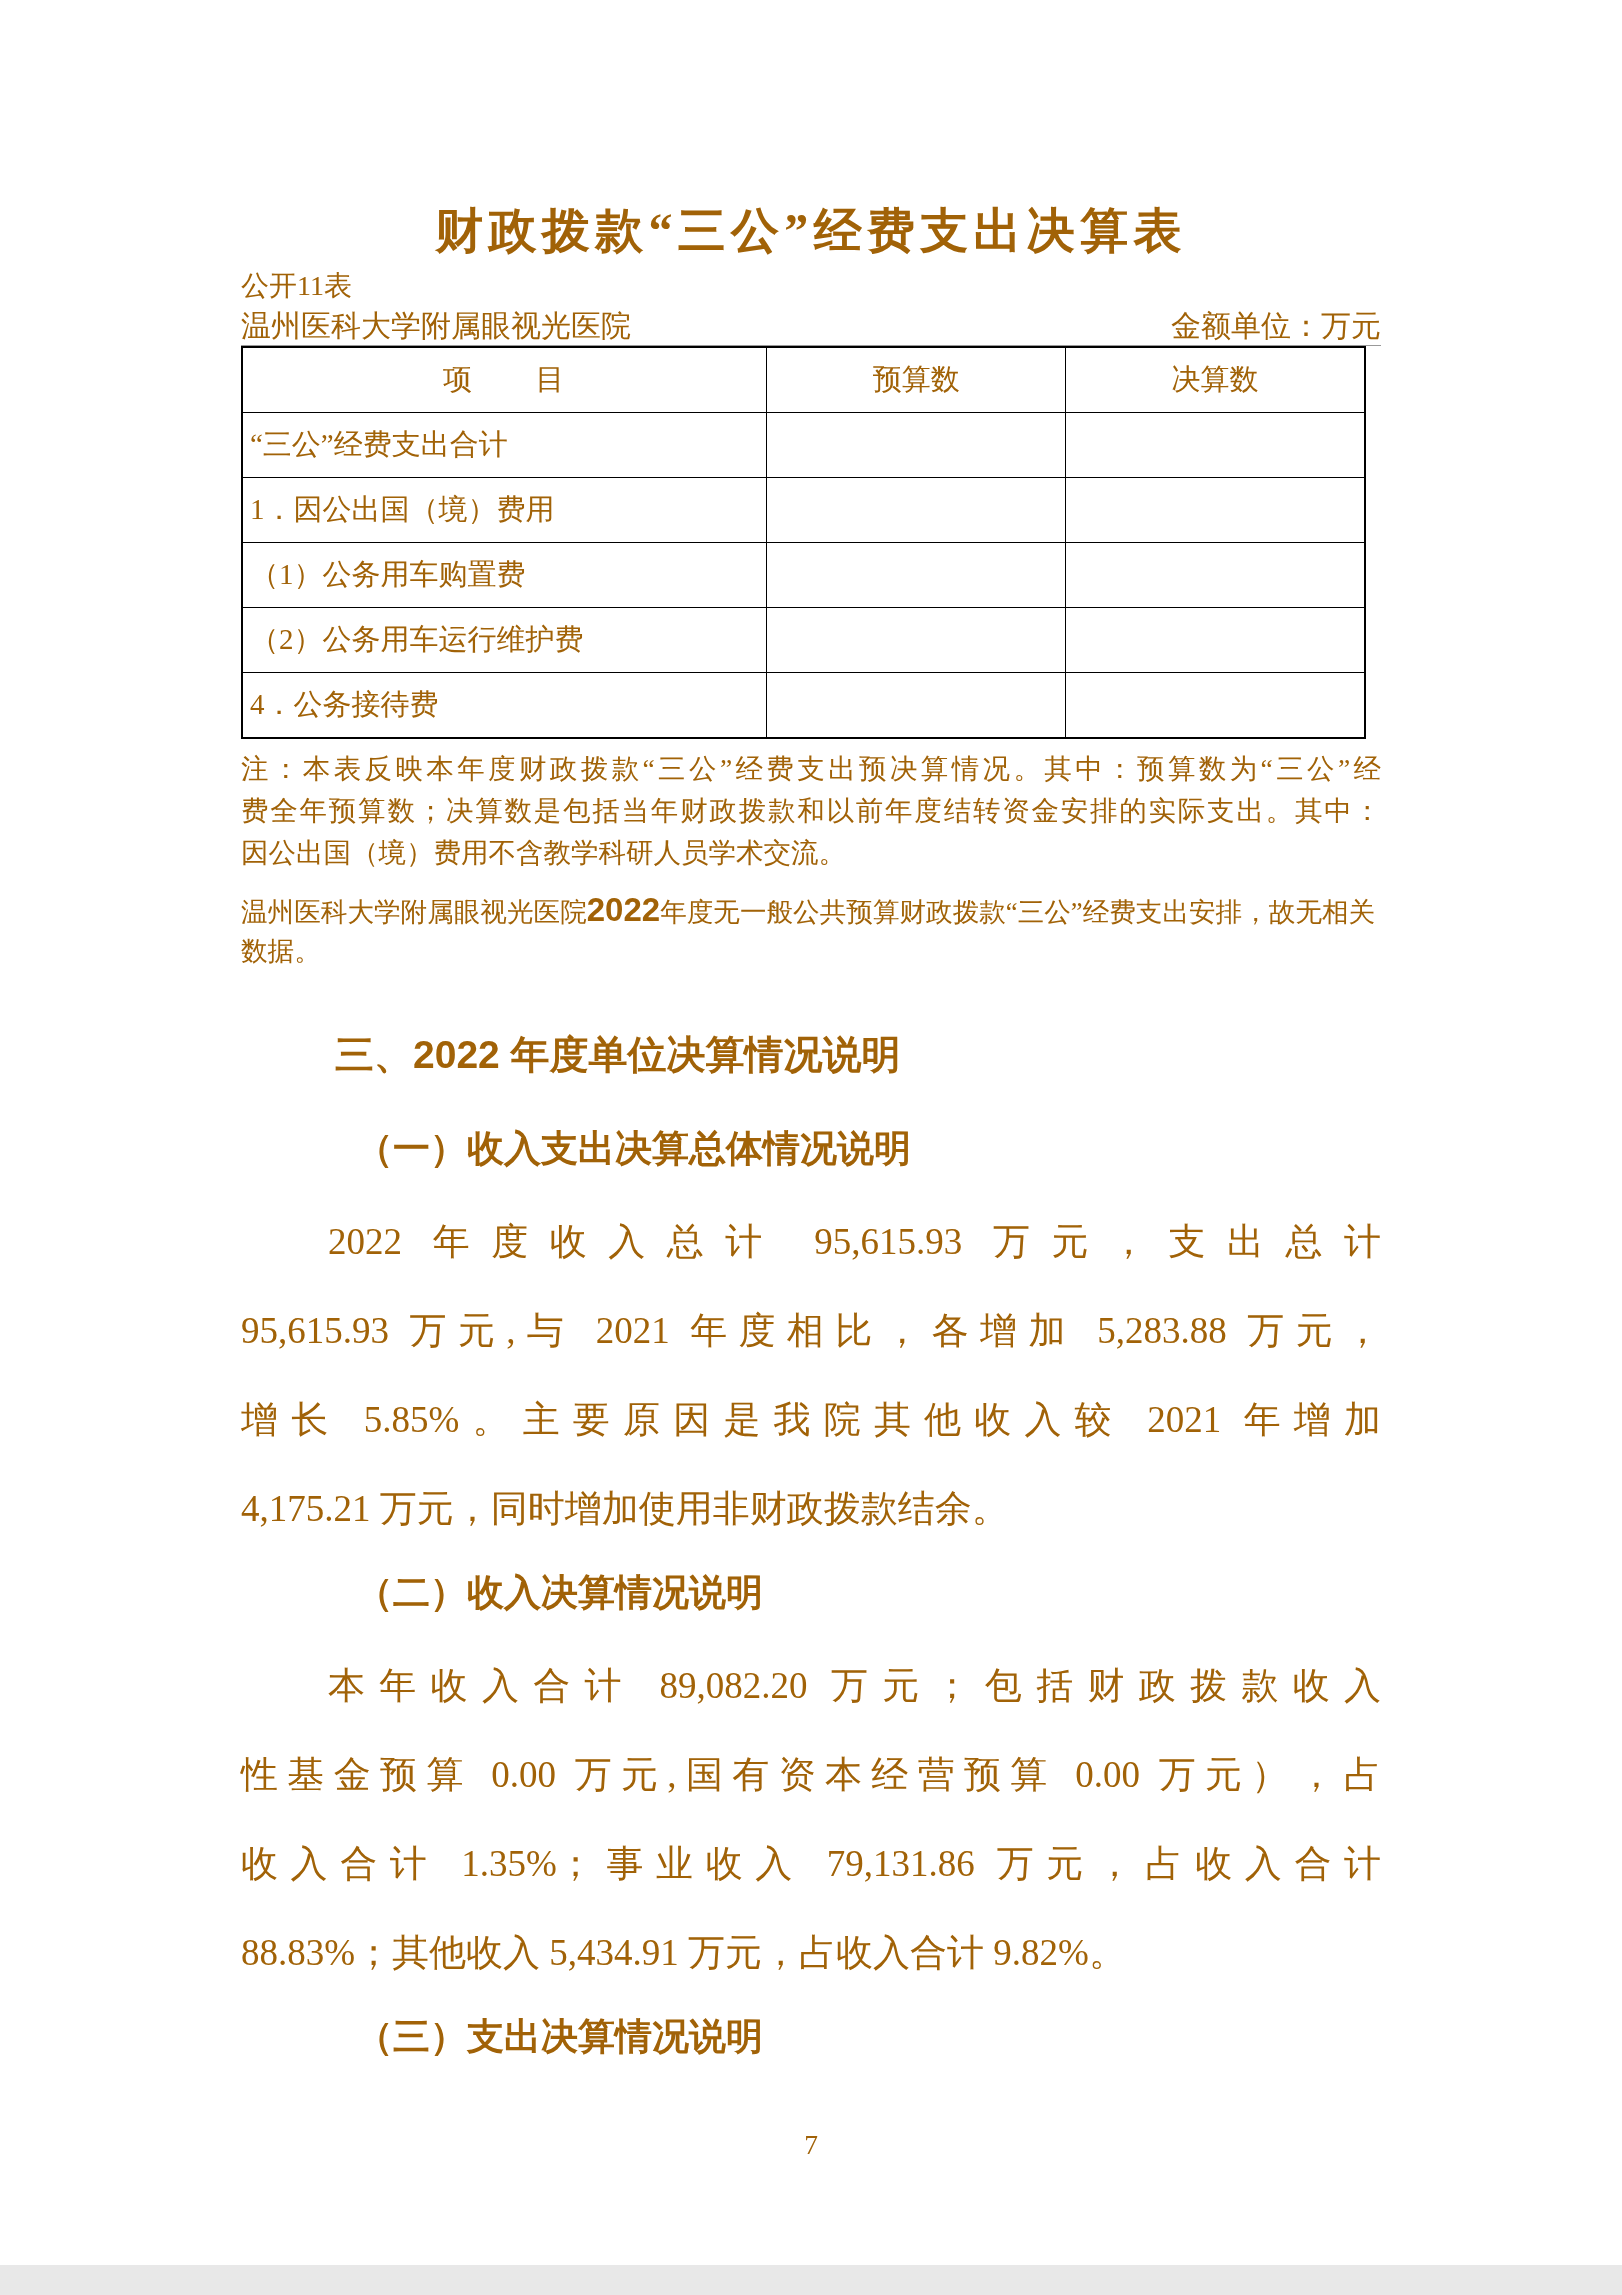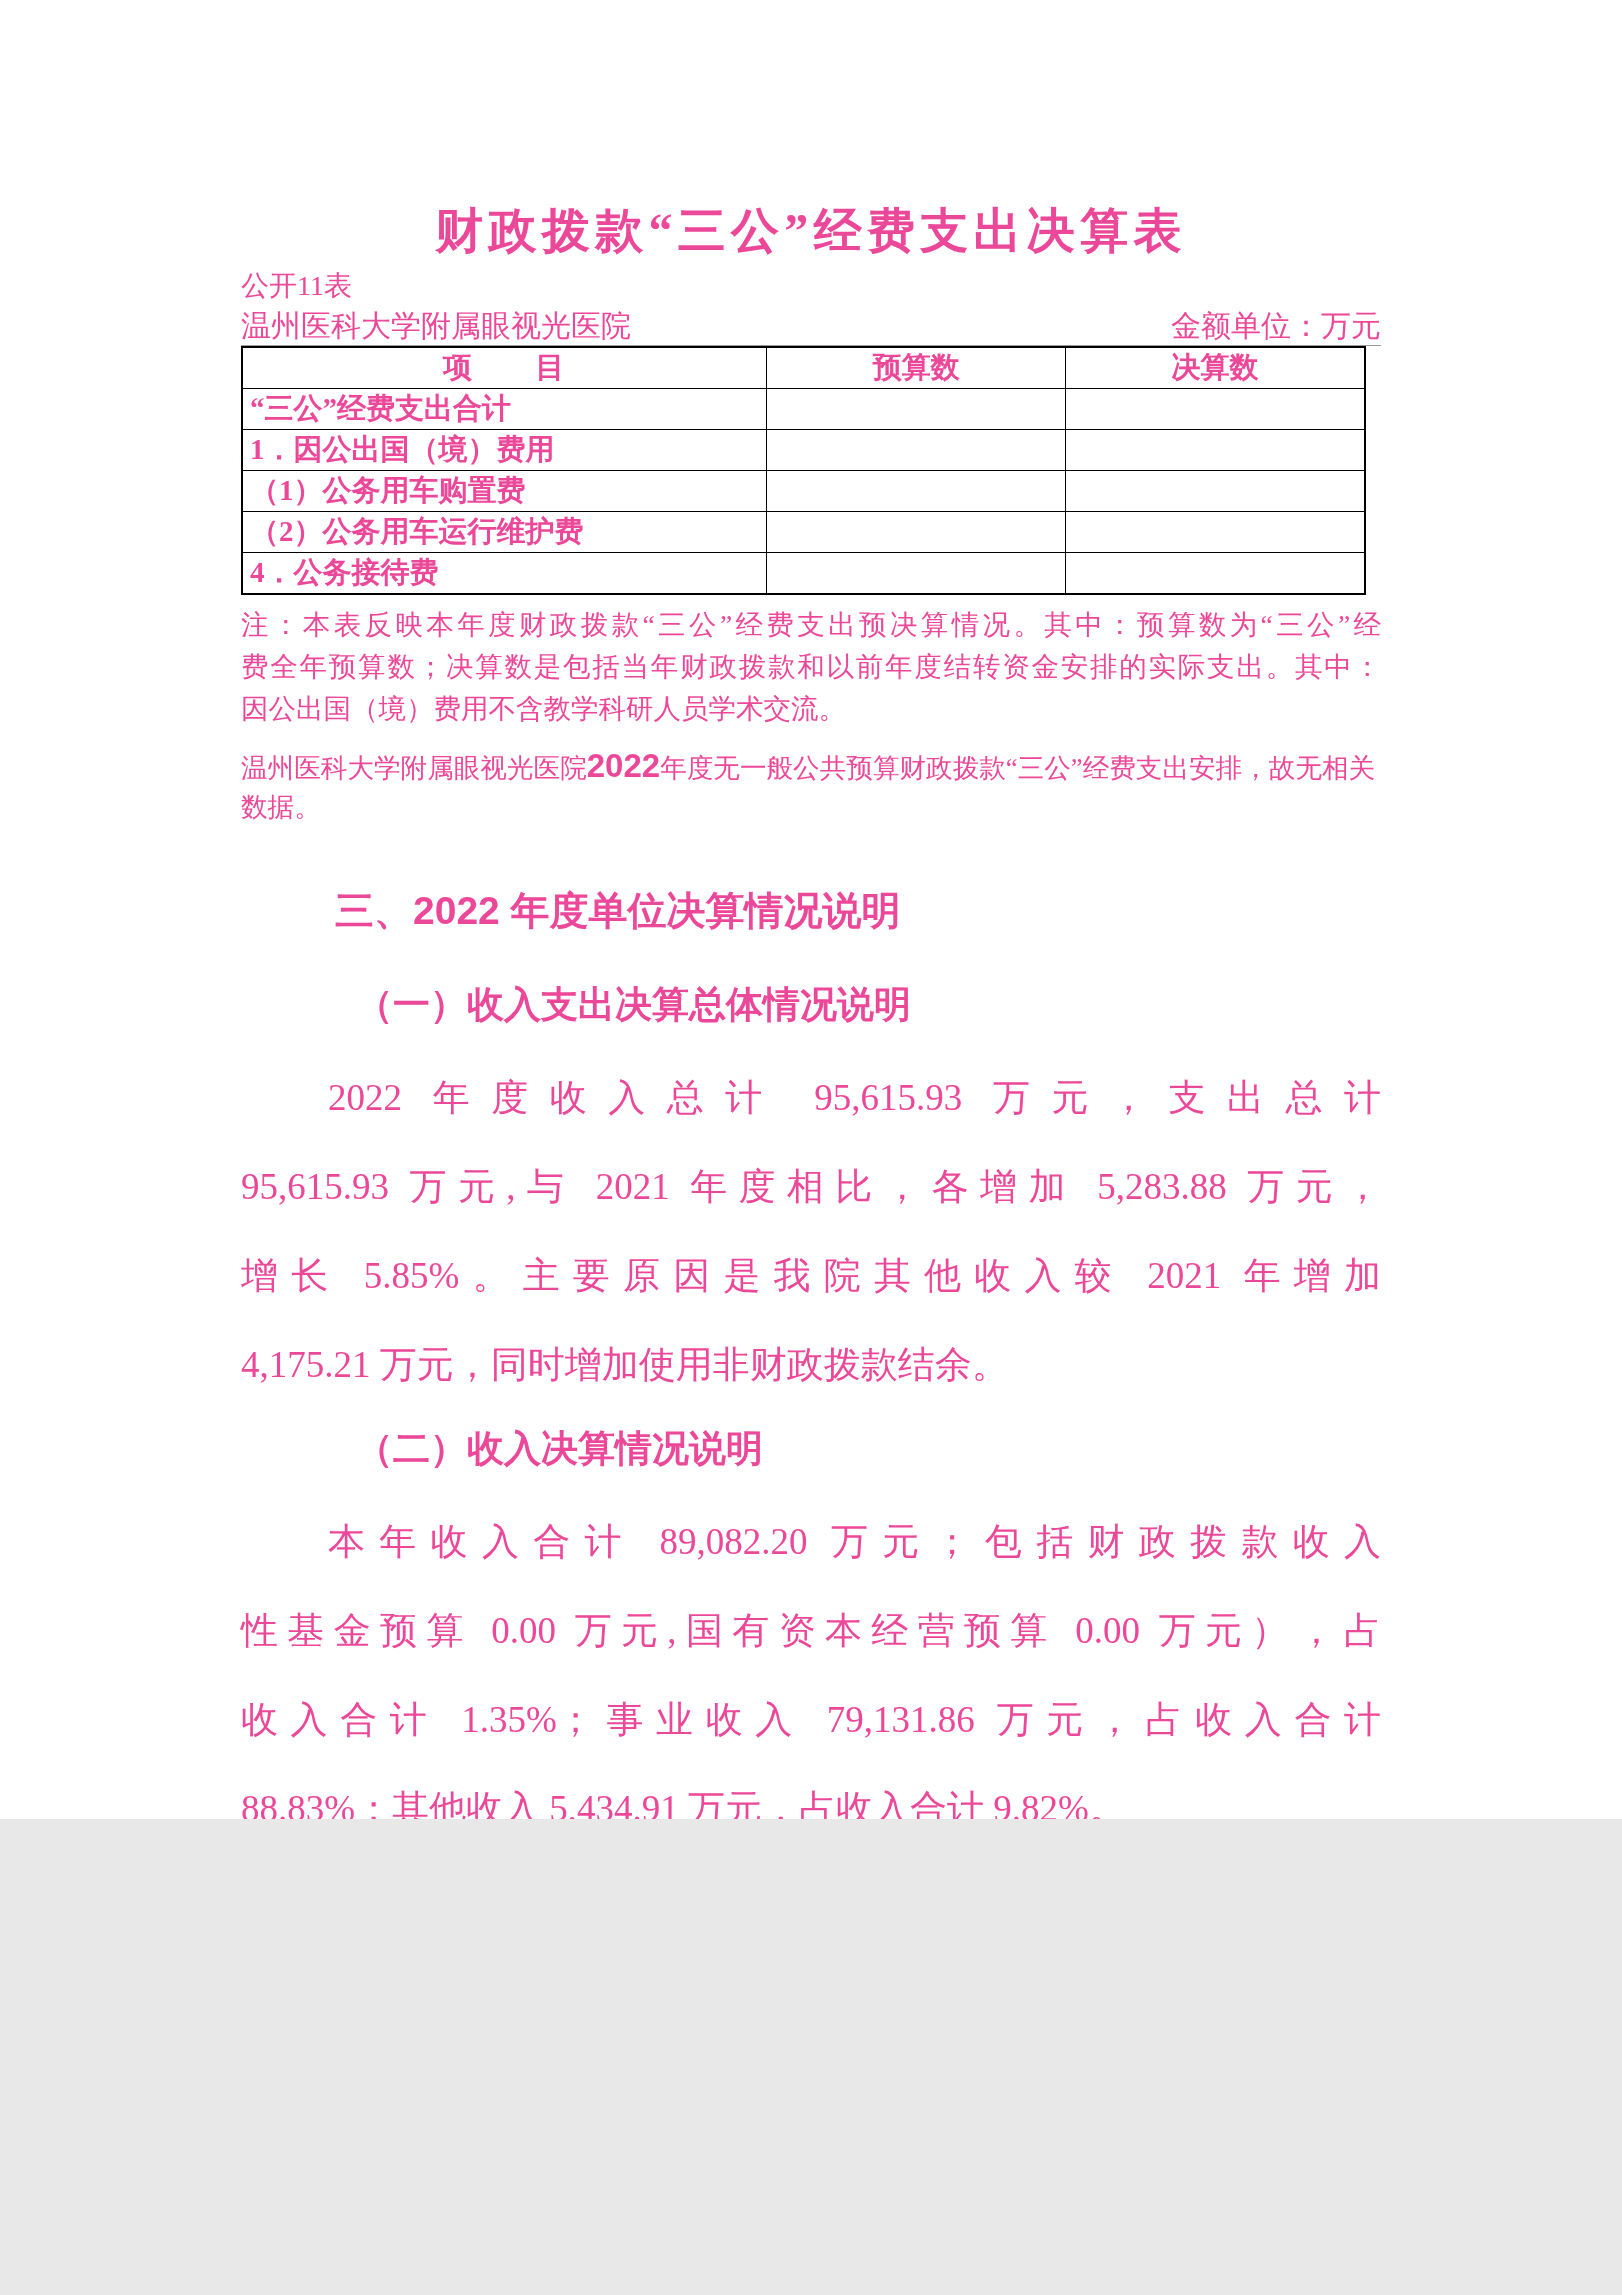--- a/index.html
+++ b/index.html
@@ -1,21 +1,21 @@
 <!DOCTYPE html>
 <html style="font-size:14px"><head>
 <meta charset="utf-8">
 <style>
   html,body{margin:0;padding:0;background:#e8e8e8;}
   .page{
     position:relative;
-    width:1622px;height:1819px;
+    width:1622px;height:2265px;
     background:#ffffff;
     font-family:"Liberation Serif","DejaVu Serif",serif;
-    color:#ec4899;
+    color:#a16207;
     box-sizing:border-box;
     padding:202px 241px 0 241px;
     overflow:hidden;
   }
   .doc-title{
     text-align:center;
     font-size:48px;
     font-weight:900;
     letter-spacing:5.3px;
     margin:0;
@@ -38,22 +38,22 @@
   }
   table.sangong{
     width:1125px;
     border-collapse:collapse;
     table-layout:fixed;
     margin-top:0;
   }
   table.sangong td,table.sangong th{
     border:1.8px solid #000;
     font-size:29px;
-    font-weight:bold;
-    padding:0 7px;
+    font-weight:normal;
+    padding:12px 7px;
     height:38px;
     vertical-align:middle;
     overflow:hidden;
     white-space:nowrap;
   }
   table.sangong{border:2.7px solid #000;}
   th.c-item{width:47.5%;text-align:center;letter-spacing:1.8px;}
   th.c-num{width:26.5%;text-align:center;}
   td.lbl{text-align:left;}
   td.ind0{padding-left:8.9px;}

